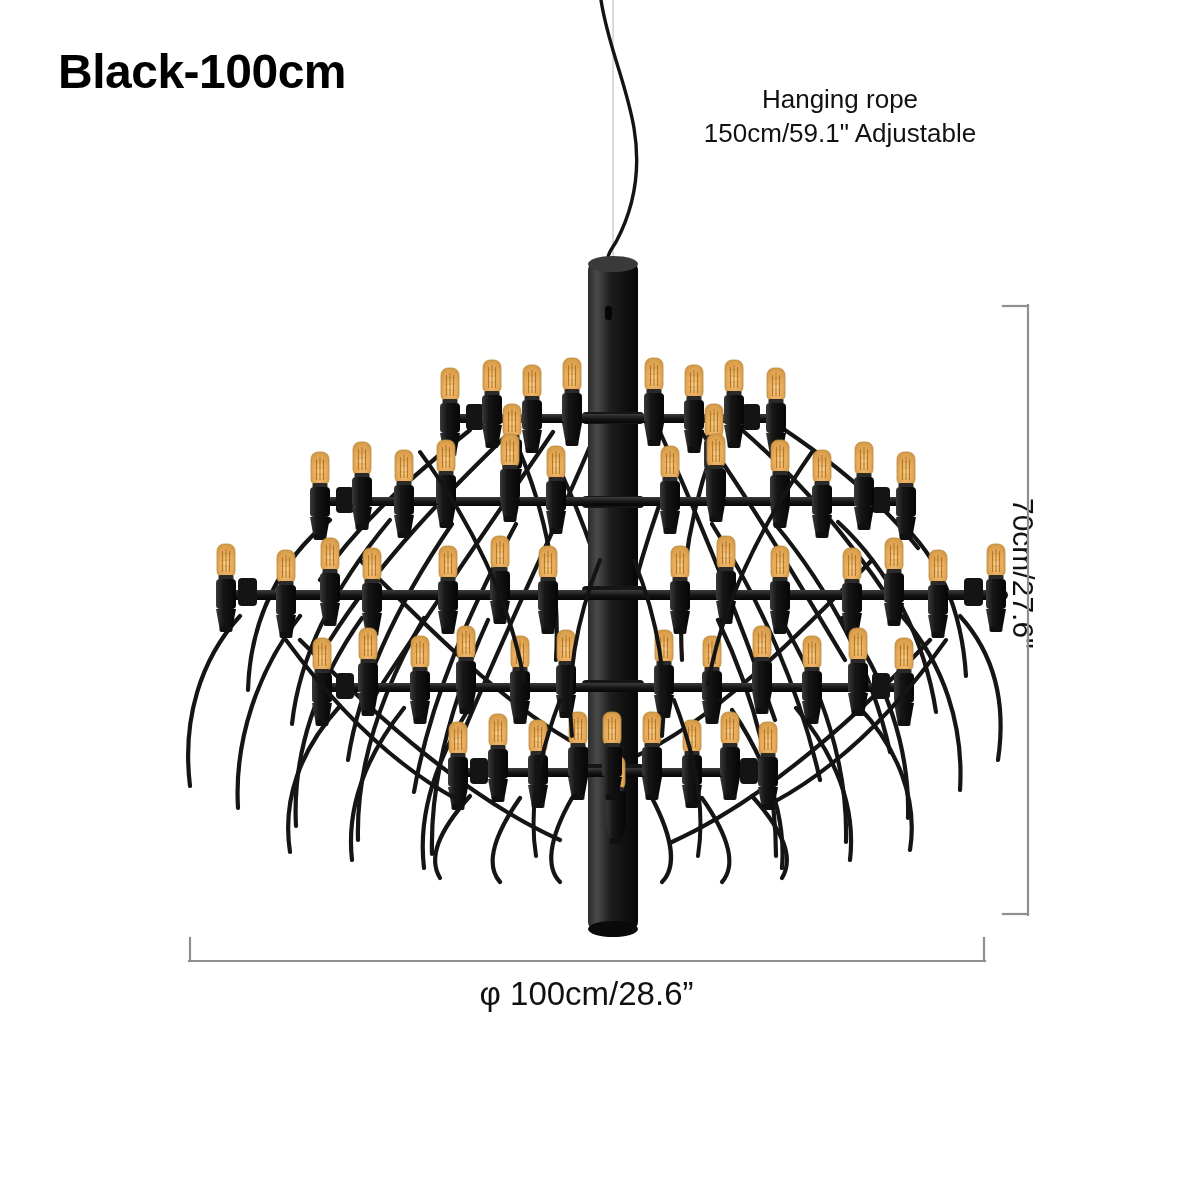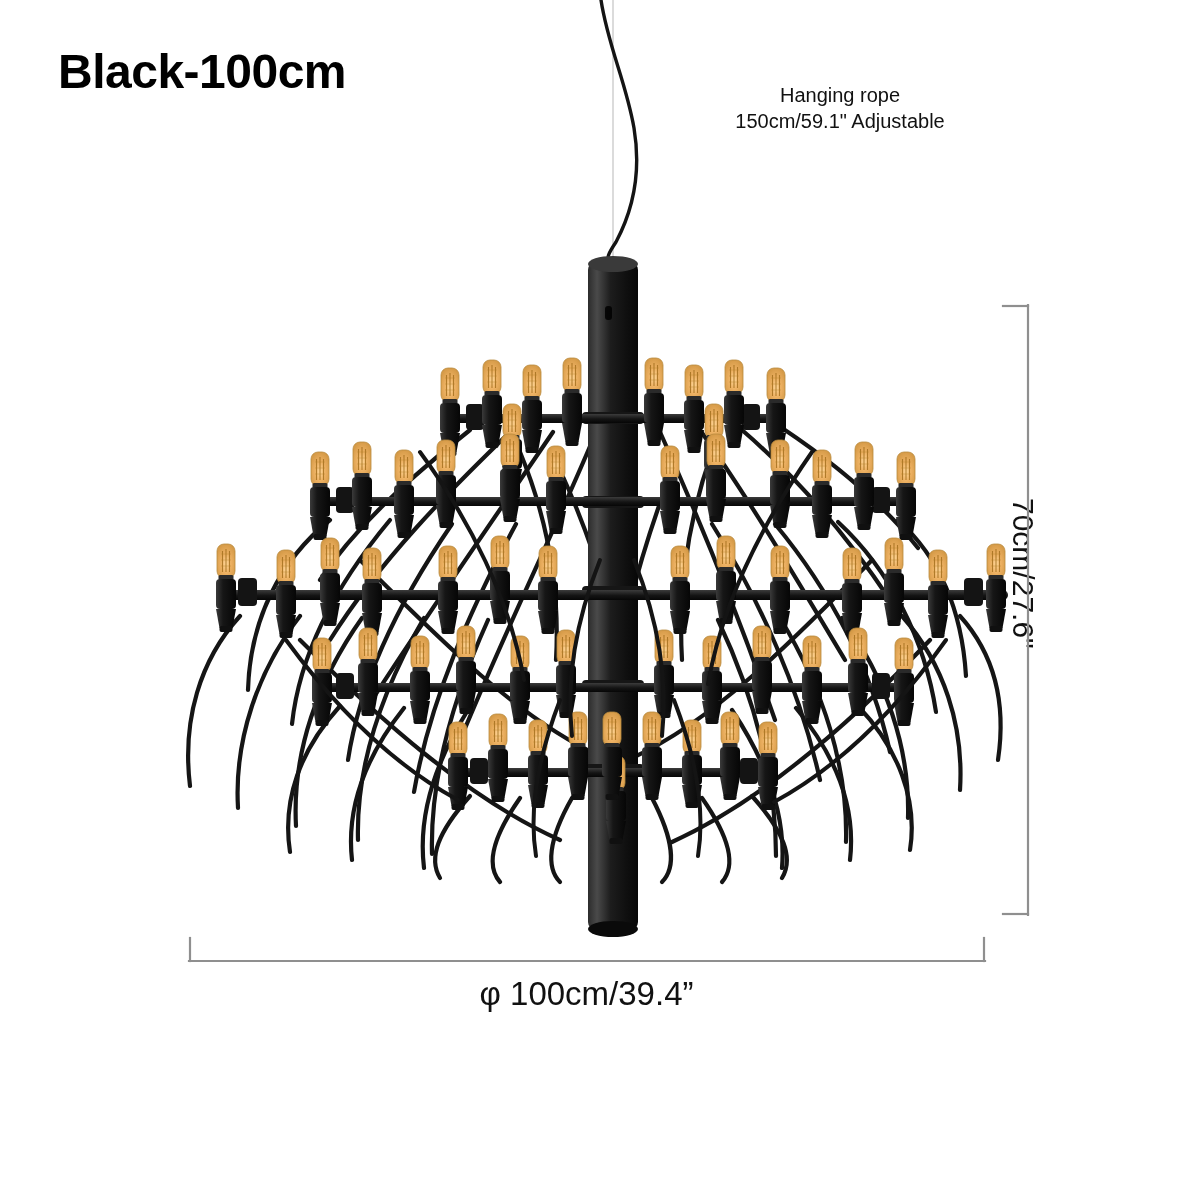--- a/index.html
+++ b/index.html
@@ -27,21 +27,21 @@
     letter-spacing: -0.5px;
     color: #000000;
     white-space: nowrap;
   }
   .rope-note {
     position: absolute;
     left: 640px;
     top: 82px;
     width: 400px;
     text-align: center;
-    font-size: 20px;
+    font-size: 26px;
     line-height: 1.32;
     color: #111111;
   }
   .rope-note .l1 { display: block; }
   .rope-note .l2 { display: block; white-space: nowrap; }
 
   .dim-v-label {
     position: absolute;
     left: 1040px;
     top: 498px;
@@ -76,21 +76,21 @@
 
   <div class="title">Black-100cm</div>
 
   <div class="rope-note">
     <span class="l1">Hanging rope</span>
     <span class="l2">150cm/59.1" Adjustable</span>
   </div>
 
   <div class="dim-v-label">70cm/27.6"</div>
 
-  <div class="dim-h-label">φ 100cm/39.4”</div>
+  <div class="dim-h-label">φ 100cm/28.6”</div>
 
   <svg class="art" viewBox="0 0 1200 1200">
     <defs>
       <linearGradient id="colGrad" x1="0" y1="0" x2="1" y2="0">
         <stop offset="0%" stop-color="#2c2c2c"></stop>
         <stop offset="18%" stop-color="#4a4a4a"></stop>
         <stop offset="45%" stop-color="#1d1d1d"></stop>
         <stop offset="75%" stop-color="#101010"></stop>
         <stop offset="100%" stop-color="#070707"></stop>
       </linearGradient>

